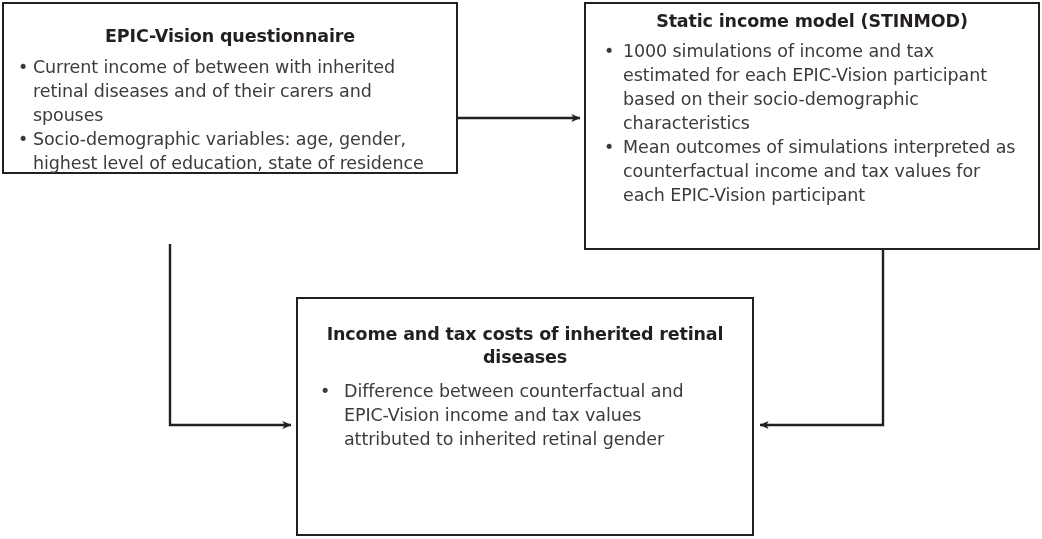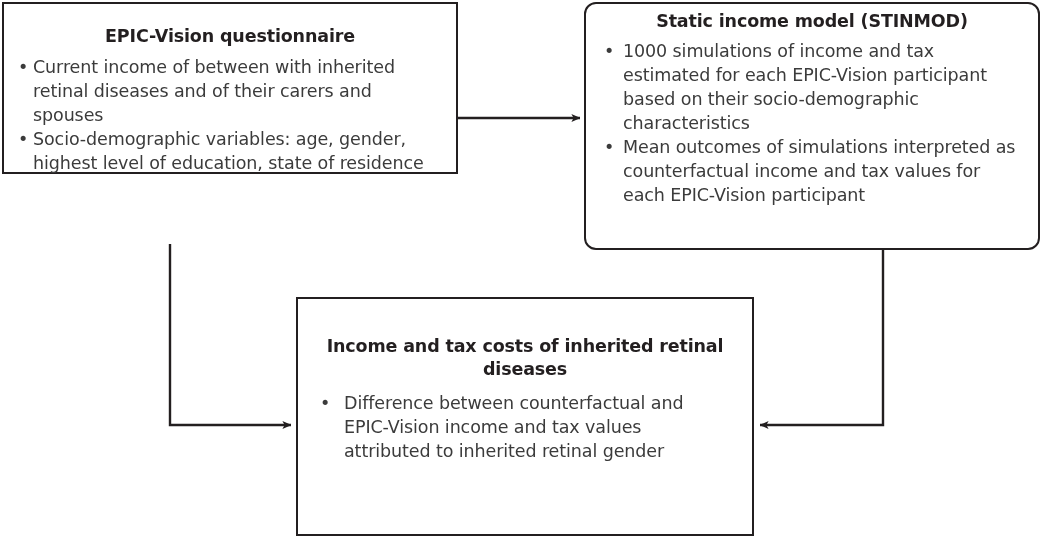--- a/index.html
+++ b/index.html
@@ -67,34 +67,33 @@
   #box-questionnaire .box-title { margin: 21px 0 0 0; }
   #box-questionnaire .bullet-list { margin: 7px 18px 0 14px; }
   #box-questionnaire .bullet-item { padding-left: 15px; margin-bottom: 0px; }
 
   
   #box-stinmod {
     left: 584px;
     top: 2px;
     width: 456px;
     height: 248px;
-    border-radius: 12px;
   }
   #box-stinmod .box-title { margin: 6px 0 0 0; }
   #box-stinmod .bullet-list { margin: 6px 14px 0 18px; }
   #box-stinmod .bullet-item { padding-left: 19px; }
 
   
   #box-costs {
     left: 296px;
     top: 297px;
     width: 458px;
     height: 239px;
   }
-  #box-costs .box-title { margin: 36px 22px 0 22px; }
+  #box-costs .box-title { margin: 24px 22px 0 22px; }
   #box-costs .bullet-list { margin: 10px 20px 0 22px; }
   #box-costs .bullet-item { padding-left: 24px; }
 
   
   .connector {
     position: absolute;
     left: 0;
     top: 0;
     width: 1042px;
     height: 539px;

